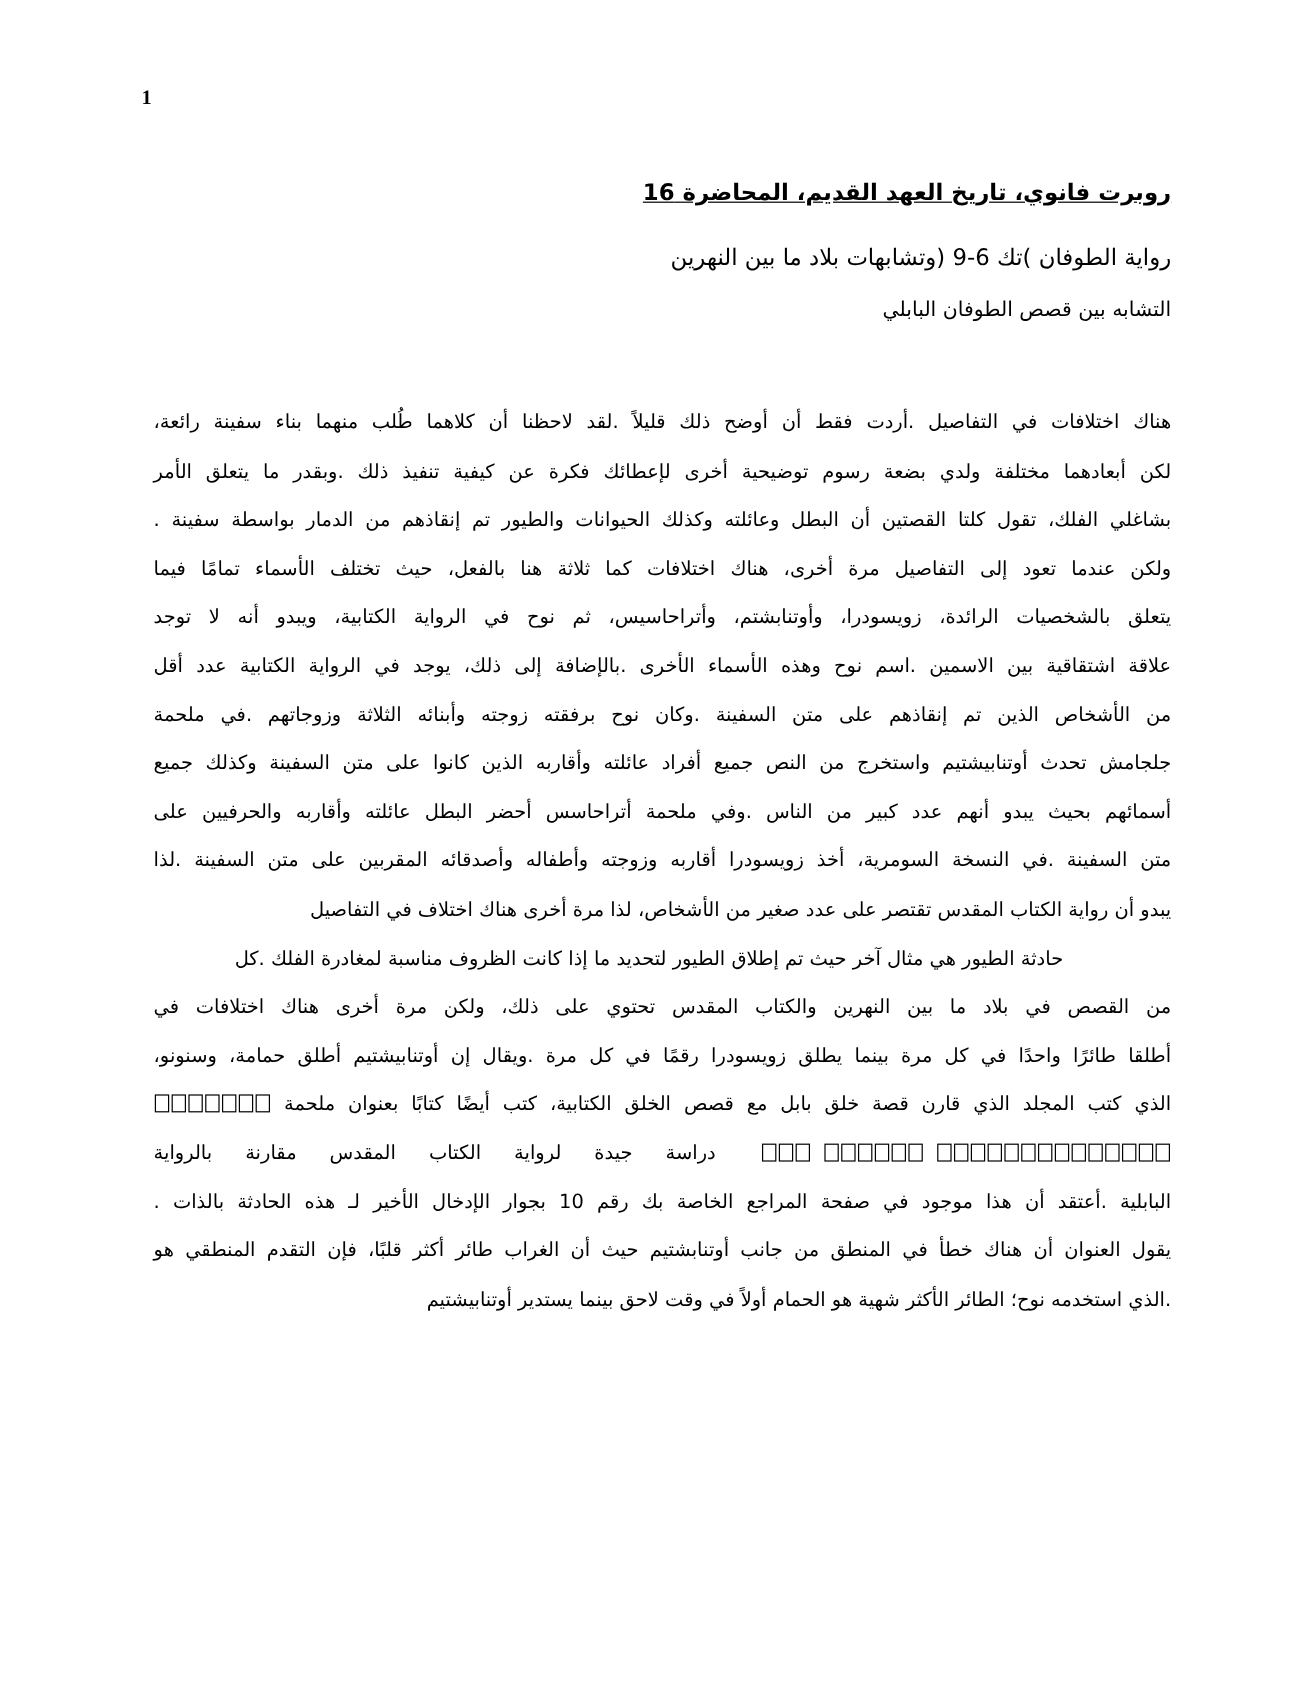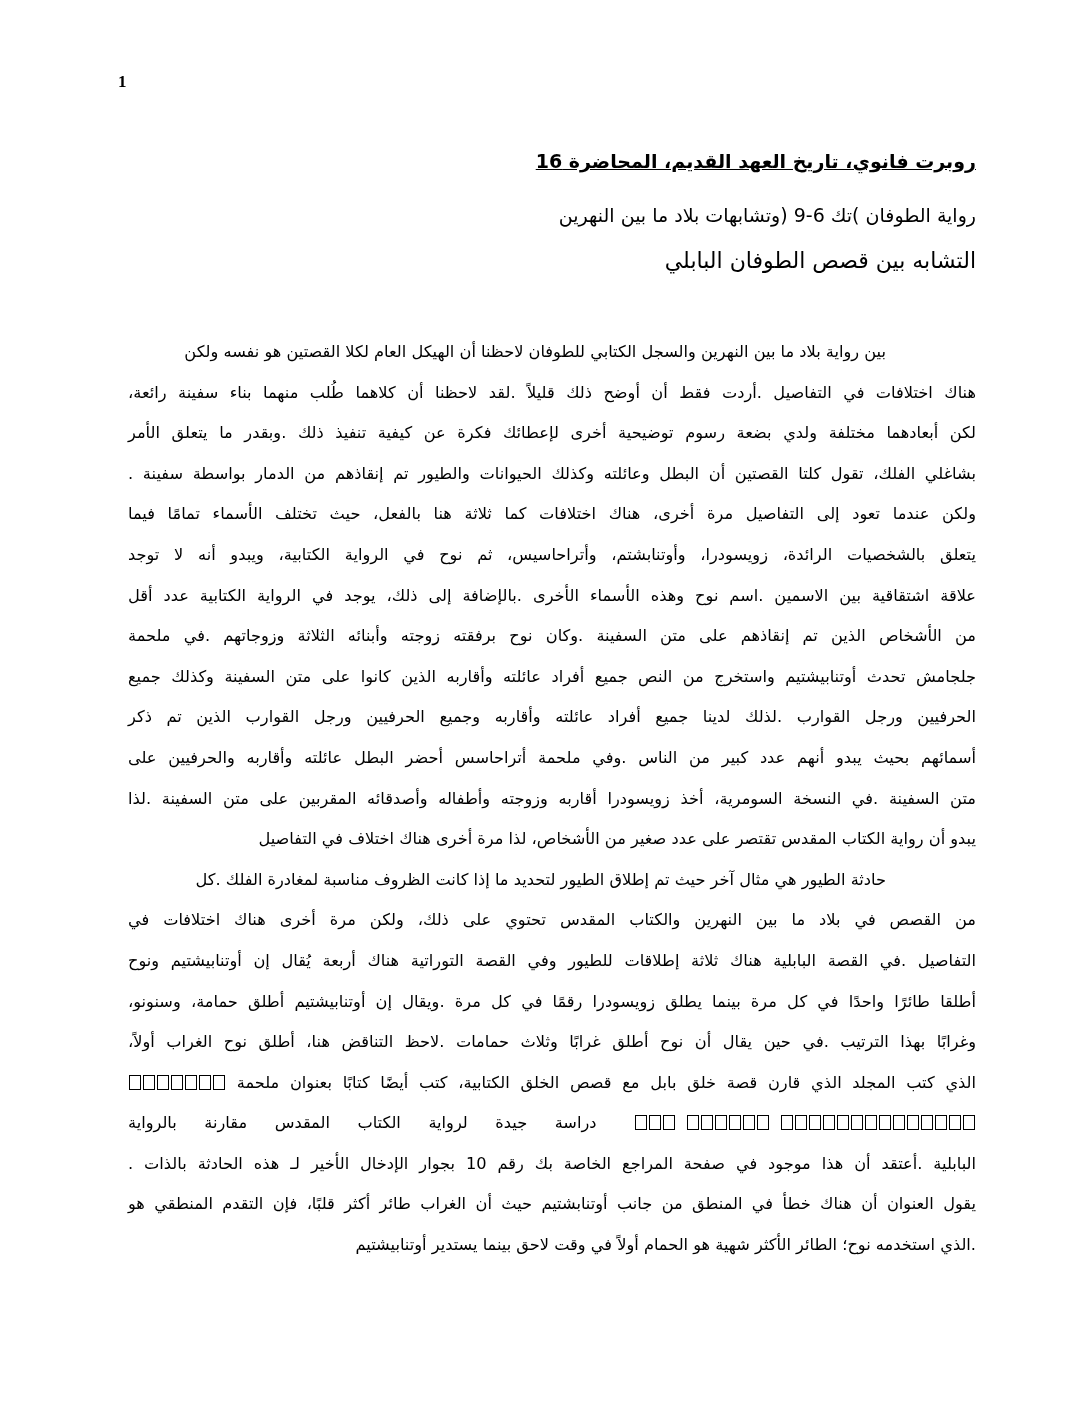--- a/index.html
+++ b/index.html
@@ -3,54 +3,50 @@
 <meta charset="utf-8">
 <style>
   html, body { margin:0; padding:0; background:#ffffff; }
   body { width:1088px; height:1408px; position:relative; overflow:hidden;
          font-family:"DejaVu Sans", "Liberation Sans", sans-serif; color:#000; }
   .page-num { position:absolute; left:118px; top:72px; font-family:"Liberation Serif", serif;
               font-weight:bold; font-size:17px; }
   .rtl { direction:rtl; text-align:right; position:absolute; right:112px; }
   .title { top:150px; font-weight:bold; font-size:19px;text-decoration:underline; }
   .subtitle { top:204px; font-weight:normal; font-size:19px; }
-  .section { top:248px; font-size:22px; }
+  .section { top:248px; font-size:17px; }
   .body { top:332px; left:128px; font-size:16.2px; line-height:40.6px; letter-spacing:-0.35px; }
   .body .line { display:block; white-space:nowrap; text-align:justify; text-align-last:justify; }
   .body .line.last { text-align-last:right; }
   .body .line.indent { padding-right:90px; }
   .box { display:inline-block; width:12px; height:15px; border:1px solid #000; margin:0 1px;
          vertical-align:-2px; box-sizing:border-box; }
 </style>
 </head>
 <body>
 
 <div class="page-num">1</div>
 
 <div class="rtl title">روبرت فانوي، تاريخ العهد القديم، المحاضرة 16</div>
 <div class="rtl subtitle">رواية الطوفان )تك 6-9 (وتشابهات بلاد ما بين النهرين</div>
 <div class="rtl section">التشابه بين قصص الطوفان البابلي</div>
 
 <div class="rtl body">
-  <span class="line indent last">بين رواية بلاد ما بين النهرين والسجل الكتابي للطوفان لاحظنا أن الهيكل العام لكلا القصتين هو نفسه ولكن</span>
   <span class="line">هناك اختلافات في التفاصيل .أردت فقط أن أوضح ذلك قليلاً .لقد لاحظنا أن كلاهما طُلب منهما بناء سفينة رائعة،</span>
   <span class="line">لكن أبعادهما مختلفة ولدي بضعة رسوم توضيحية أخرى لإعطائك فكرة عن كيفية تنفيذ ذلك .وبقدر ما يتعلق الأمر</span>
   <span class="line">بشاغلي الفلك، تقول كلتا القصتين أن البطل وعائلته وكذلك الحيوانات والطيور تم إنقاذهم من الدمار بواسطة سفينة .</span>
   <span class="line">ولكن عندما تعود إلى التفاصيل مرة أخرى، هناك اختلافات كما ثلاثة هنا بالفعل، حيث تختلف الأسماء تمامًا فيما</span>
   <span class="line">يتعلق بالشخصيات الرائدة، زويسودرا، وأوتنابشتم، وأتراحاسيس، ثم نوح في الرواية الكتابية، ويبدو أنه لا توجد</span>
   <span class="line">علاقة اشتقاقية بين الاسمين .اسم نوح وهذه الأسماء الأخرى .بالإضافة إلى ذلك، يوجد في الرواية الكتابية عدد أقل</span>
   <span class="line">من الأشخاص الذين تم إنقاذهم على متن السفينة .وكان نوح برفقته زوجته وأبنائه الثلاثة وزوجاتهم .في ملحمة</span>
   <span class="line">جلجامش تحدث أوتنابيشتيم واستخرج من النص جميع أفراد عائلته وأقاربه الذين كانوا على متن السفينة وكذلك جميع</span>
-  <span class="line">الحرفيين ورجل القوارب .لذلك لدينا جميع أفراد عائلته وأقاربه وجميع الحرفيين ورجل القوارب الذين تم ذكر</span>
   <span class="line">أسمائهم بحيث يبدو أنهم عدد كبير من الناس .وفي ملحمة أتراحاسس أحضر البطل عائلته وأقاربه والحرفيين على</span>
   <span class="line">متن السفينة .في النسخة السومرية، أخذ زويسودرا أقاربه وزوجته وأطفاله وأصدقائه المقربين على متن السفينة .لذا</span>
   <span class="line last">يبدو أن رواية الكتاب المقدس تقتصر على عدد صغير من الأشخاص، لذا مرة أخرى هناك اختلاف في التفاصيل</span>
   <span class="line indent last">حادثة الطيور هي مثال آخر حيث تم إطلاق الطيور لتحديد ما إذا كانت الظروف مناسبة لمغادرة الفلك .كل</span>
   <span class="line">من القصص في بلاد ما بين النهرين والكتاب المقدس تحتوي على ذلك، ولكن مرة أخرى هناك اختلافات في</span>
-  <span class="line">التفاصيل .في القصة البابلية هناك ثلاثة إطلاقات للطيور وفي القصة التوراتية هناك أربعة يُقال إن أوتنابيشتيم ونوح</span>
   <span class="line">أطلقا طائرًا واحدًا في كل مرة بينما يطلق زويسودرا رقمًا في كل مرة .ويقال إن أوتنابيشتيم أطلق حمامة، وسنونو،</span>
-  <span class="line">وغرابًا بهذا الترتيب .في حين يقال أن نوح أطلق غرابًا وثلاث حمامات .لاحظ التناقض هنا، أطلق نوح الغراب أولاً،</span>
   <span class="line"><span>الذي كتب المجلد الذي قارن قصة خلق بابل مع قصص الخلق الكتابية، كتب أيضًا كتابًا بعنوان ملحمة</span> <span class="boxes"><span style="margin-left: 0px;"><span class="box"></span><span class="box"></span><span class="box"></span><span class="box"></span><span class="box"></span><span class="box"></span><span class="box"></span></span></span></span>
   <span class="line"><span class="boxes"><span style="margin-left: 0px;"><span class="box"></span><span class="box"></span><span class="box"></span><span class="box"></span><span class="box"></span><span class="box"></span><span class="box"></span><span class="box"></span><span class="box"></span></span><span style="margin-left: 10px;"><span class="box"></span><span class="box"></span><span class="box"></span><span class="box"></span><span class="box"></span></span><span style="margin-left: 10px;"><span class="box"></span><span class="box"></span><span class="box"></span><span class="box"></span><span class="box"></span><span class="box"></span></span><span style="margin-left: 10px;"><span class="box"></span><span class="box"></span><span class="box"></span></span></span> <span>دراسة جيدة لرواية الكتاب المقدس مقارنة بالرواية</span></span>
   <span class="line">البابلية .أعتقد أن هذا موجود في صفحة المراجع الخاصة بك رقم 10 بجوار الإدخال الأخير لـ هذه الحادثة بالذات .</span>
   <span class="line">يقول العنوان أن هناك خطأ في المنطق من جانب أوتنابشتيم حيث أن الغراب طائر أكثر قلبًا، فإن التقدم المنطقي هو</span>
   <span class="line last">.الذي استخدمه نوح؛ الطائر الأكثر شهية هو الحمام أولاً في وقت لاحق بينما يستدير أوتنابيشتيم</span>
 </div>
 
 </body></html>

